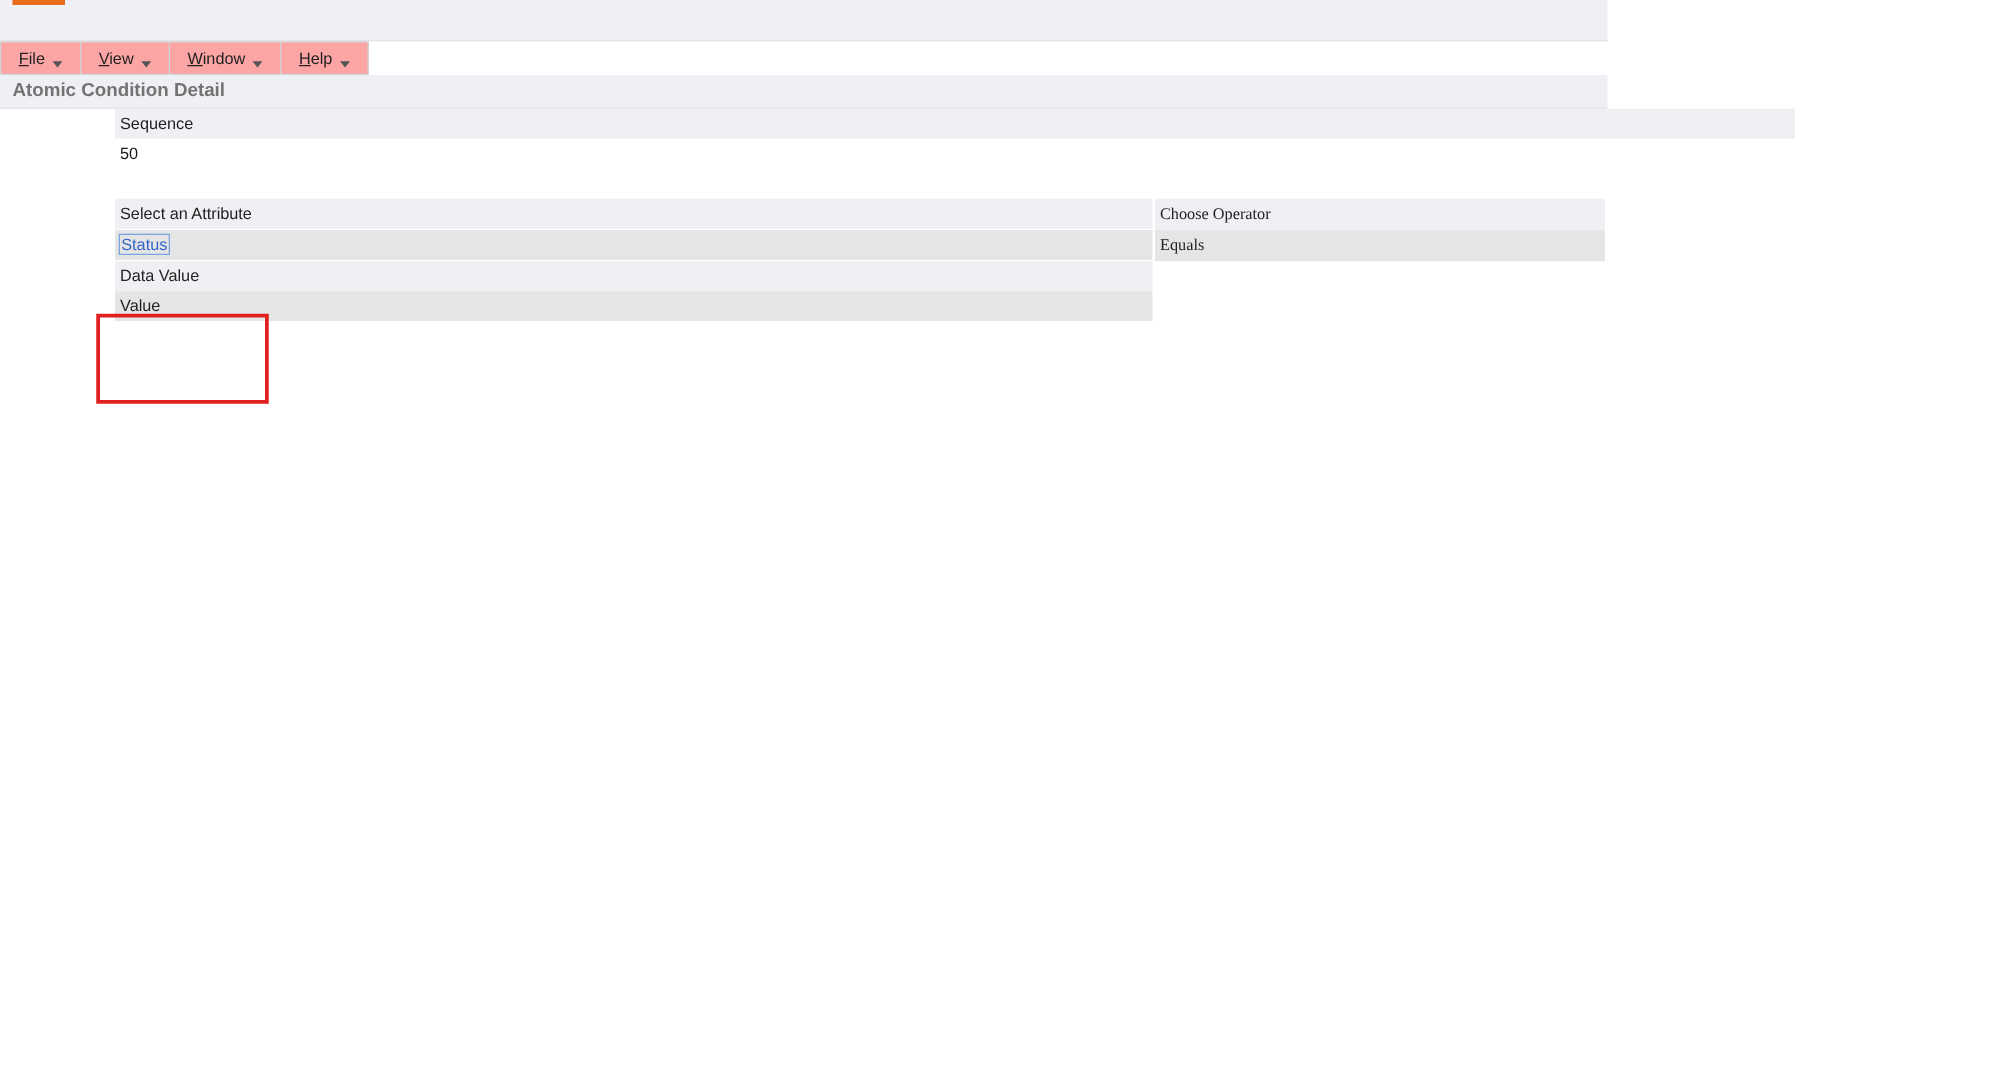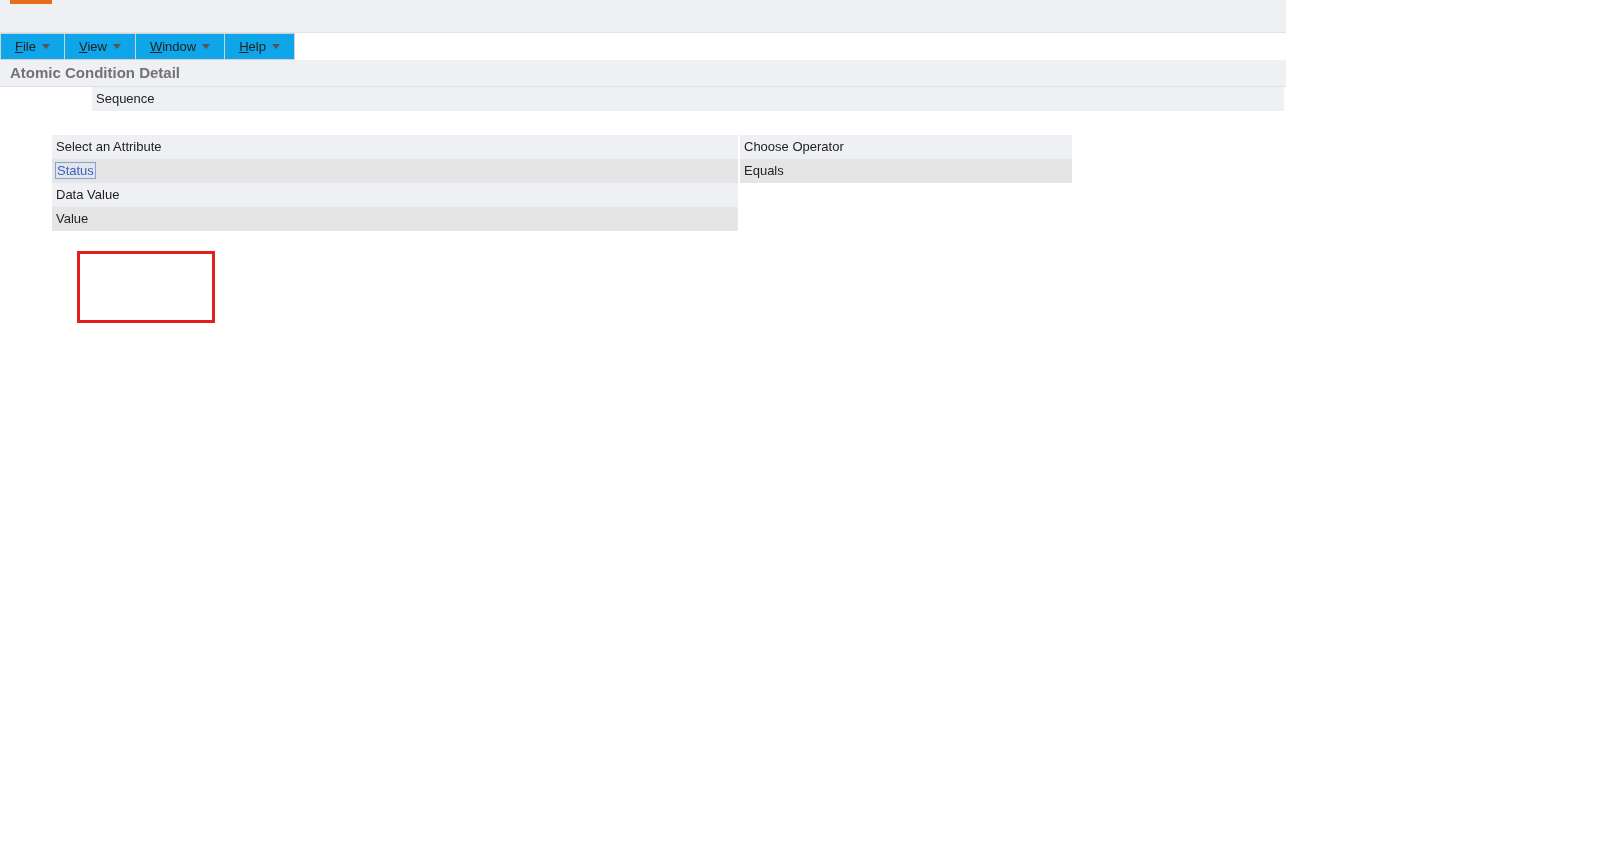--- a/index.html
+++ b/index.html
@@ -24,67 +24,68 @@
   width: 42px;
   height: 10px;
   background: #e86c1a;
 }
 .menubar {
   display: flex;
   background: #ffffff;
 }
 .menu-item {
   display: flex;
-  align-items: center;
+  align-items: flex-end;
   gap: 6px;
   padding: 5px 14px;
   font-size: 13px;
   color: #222;
   border: 1px solid #cfd3d9;
   border-left: none;
   cursor: pointer;
-  background: #0ea5e9;
+  background: #fca5a5;
 }
 .menu-item:first-child { border-left: 1px solid #cfd3d9; }
 .mnemonic { text-decoration: underline; }
 .chevron-down {
   width: 0; height: 0;
   border-left: 4px solid transparent;
   border-right: 4px solid transparent;
   border-top: 5px solid #555;
 }
 .title-bar {
   background: #eef0f3;
   padding: 4px 10px 5px 10px;
   font-size: 15px;
   font-weight: 600;
   color: #737373;
   border-bottom: 1px solid #dfe1e5;
 }
 .form-area { padding: 0; }
 .row-wrap { display: flex; }
 .left-col {
-  margin-left: 52px;
-  width: 686px;
+  margin-left: 92px;
+  width: 830px;
 }
 .right-col {
   margin-left: 2px;
-  width: 332px;
+  width: 360px;
+  font-family: Liberation Serif, serif;
 }
 .label-row {
   background: #eef0f3;
   padding: 4px 4px 5px 4px;
   font-size: 13px;
   color: #222;
 }
 .full-label-row {
   background: #eef0f3;
   padding: 4px 4px 5px 4px;
   margin-left: 92px;
-  width: 1192px;
+  width: 1344px;
   font-size: 13px;
   color: #222;
 }
 .value-row {
   background: #e5e5e5;
   padding: 4px 4px 5px 4px;
   font-size: 13px;
   color: #222;
   min-height: 24px;
 }
@@ -133,20 +134,21 @@
     <div class="menu-item">
       <span><span class="mnemonic">H</span>elp</span>
       <span class="chevron-down"></span>
     </div>
   </div>
 
   <div class="title-bar">Atomic Condition Detail</div>
 
   <div class="form-area">
     <div class="full-label-row">Sequence</div>
+    <div class="full-value-row">50</div>
 
     <div class="full-value-row"></div>
 
     <div class="row-wrap">
       <div class="left-col">
         <div class="label-row">Select an Attribute</div>
       </div>
       <div class="right-col">
         <div class="label-row">Choose Operator</div>
       </div>

